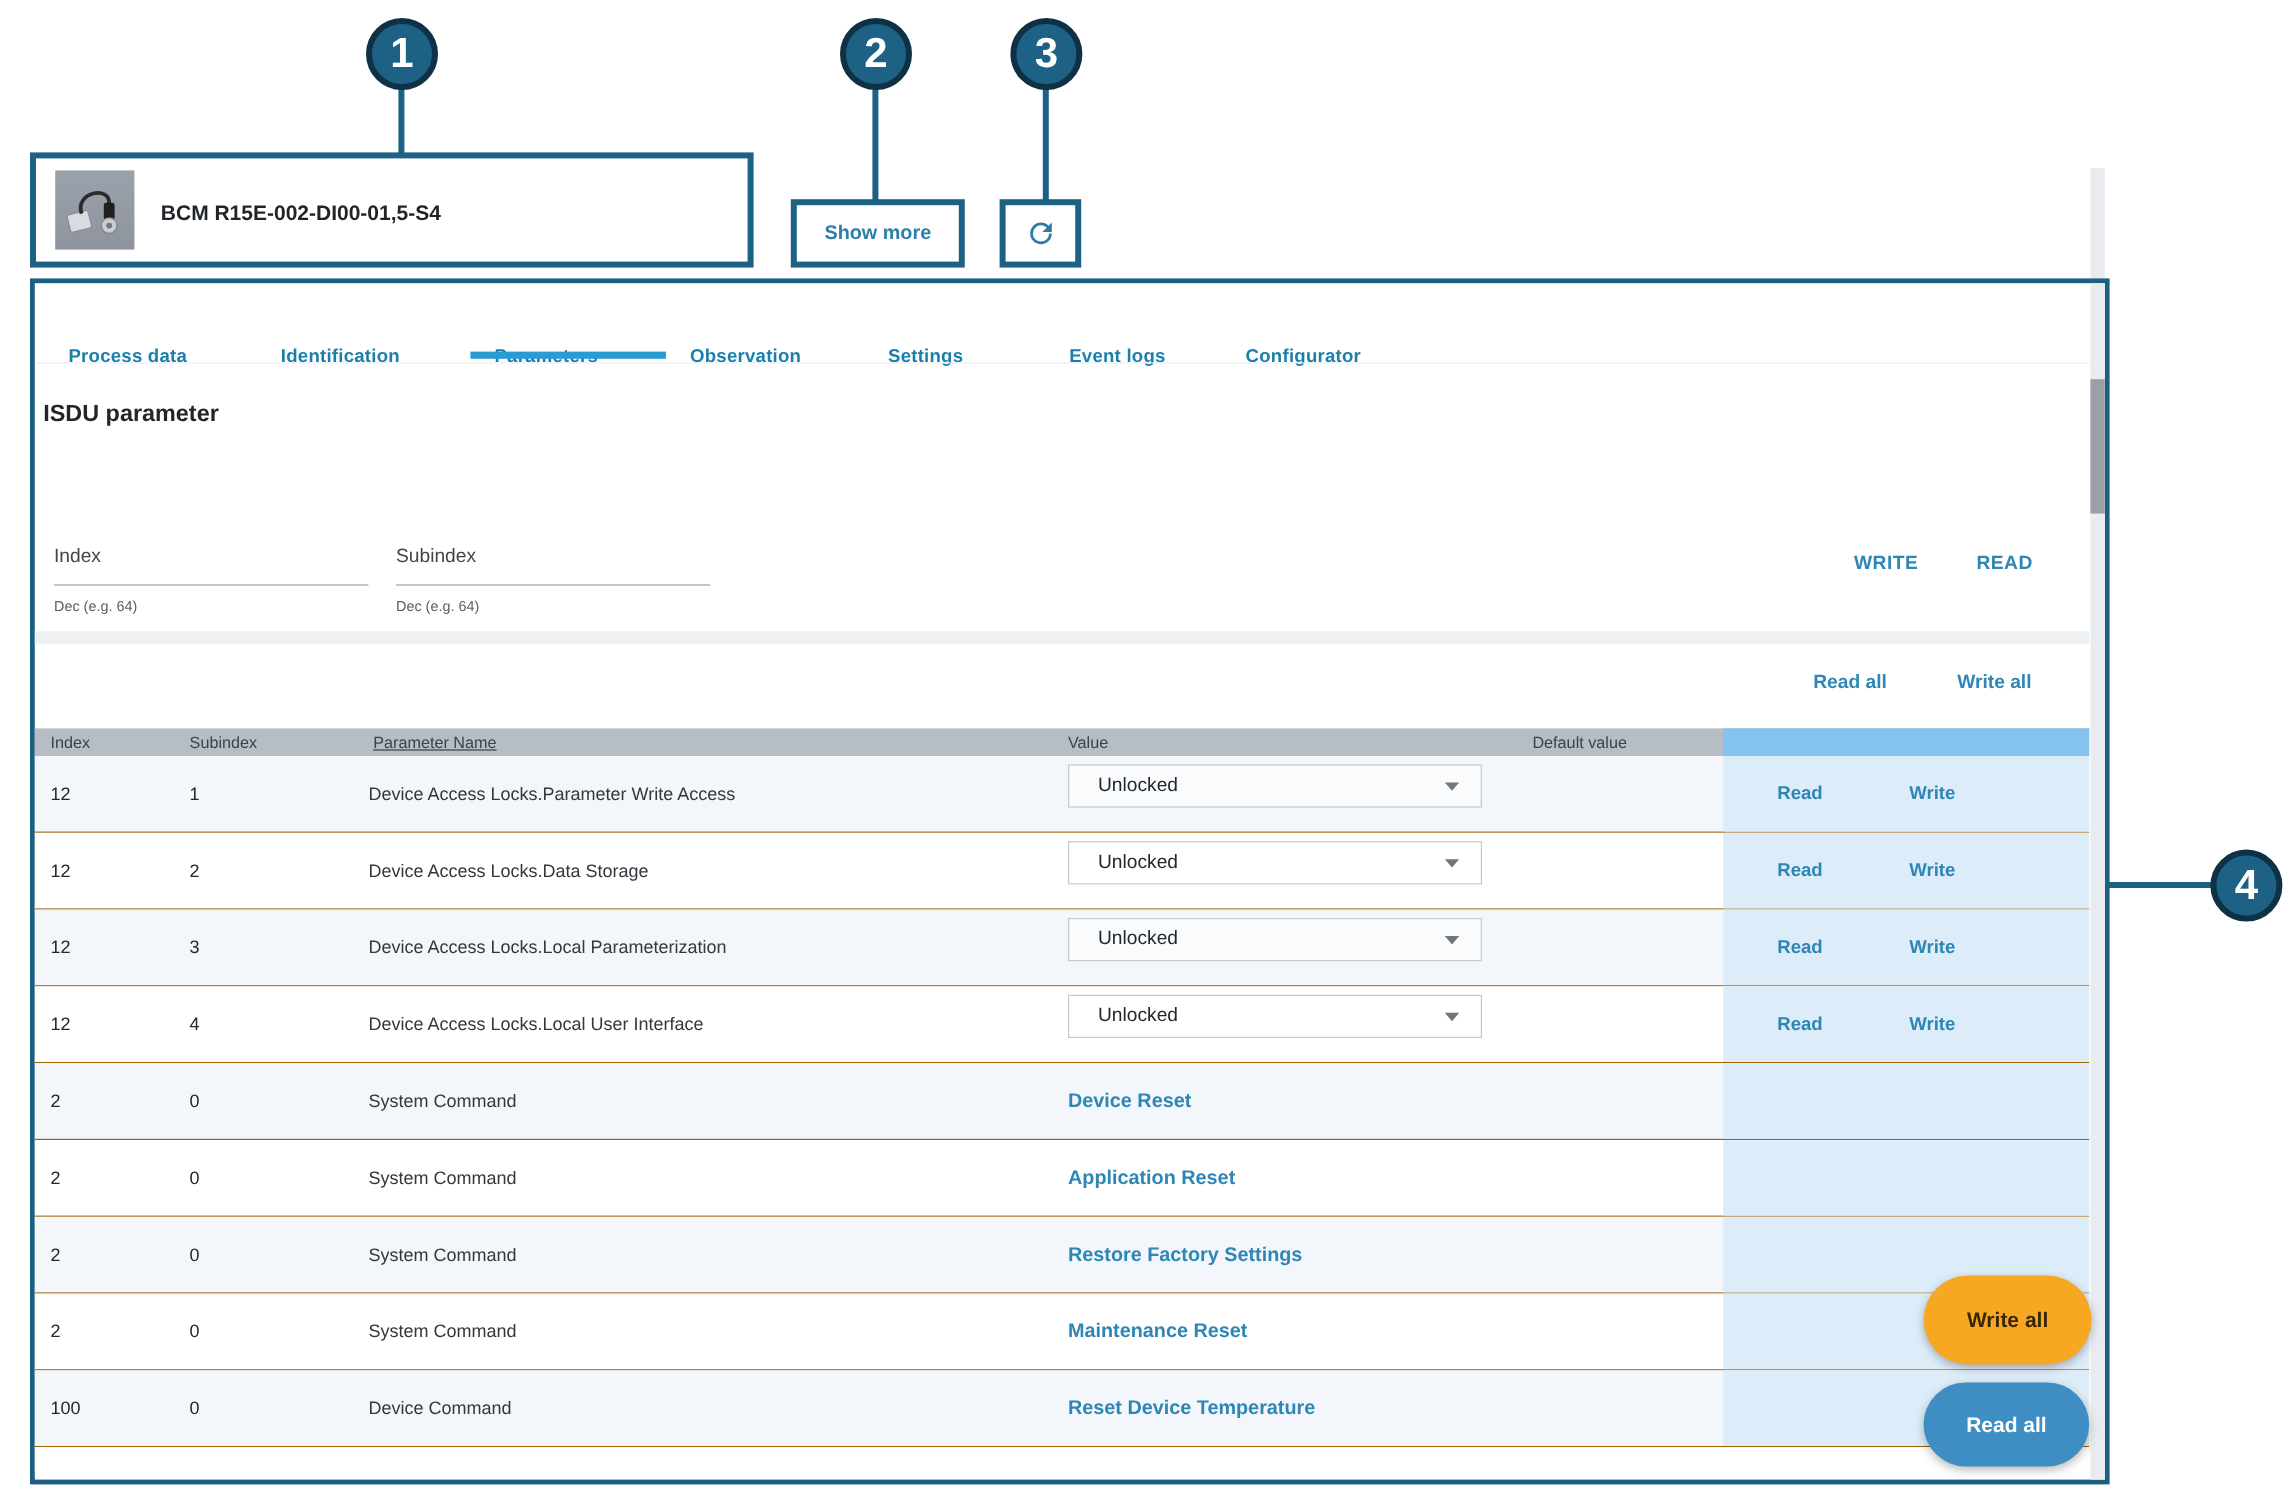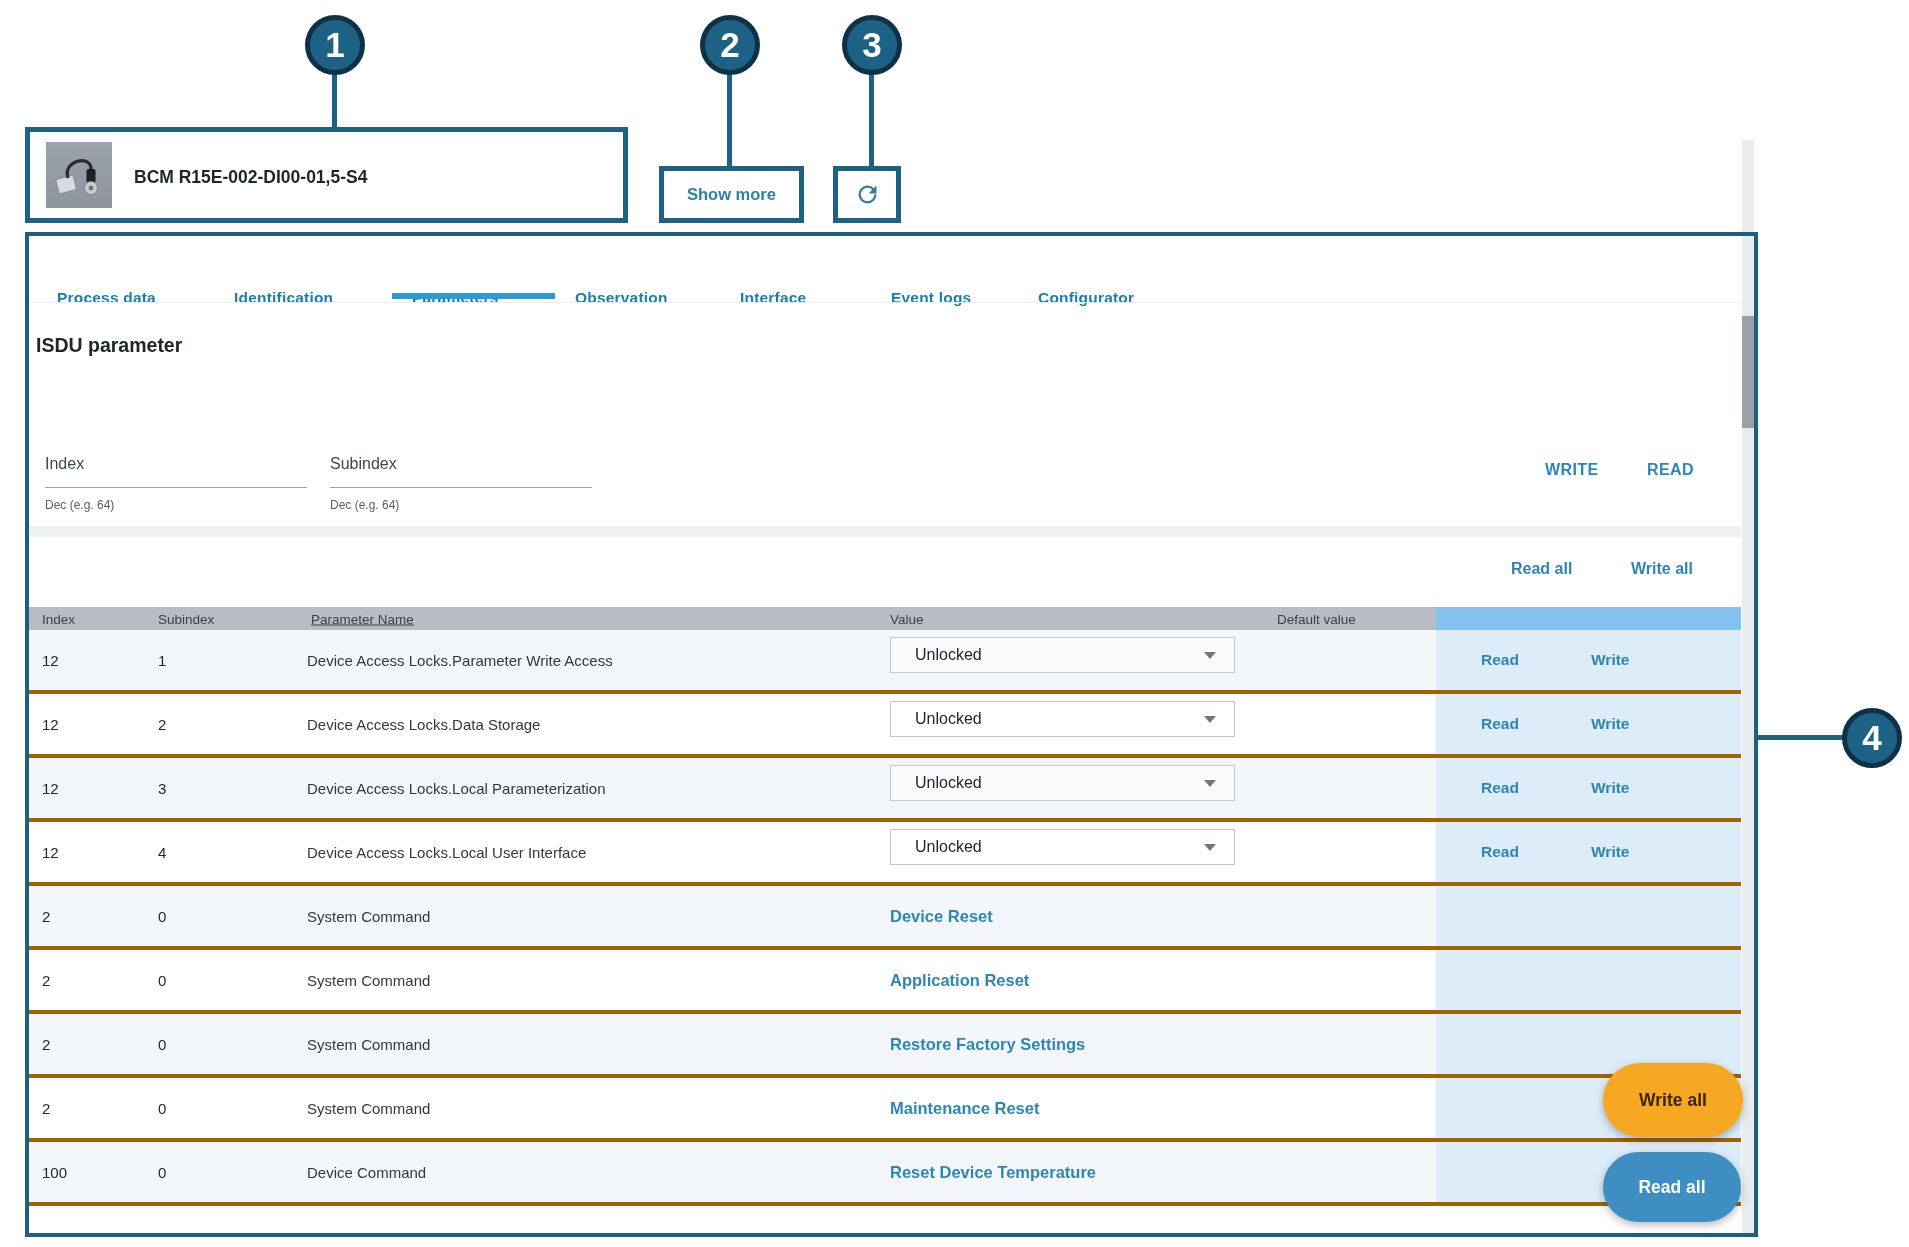--- a/index.html
+++ b/index.html
@@ -45,21 +45,21 @@
   .txt-btn { position:absolute; font-weight:bold; font-size:16px; color:#2e86b5; letter-spacing:0.4px; cursor:pointer; }
 
   .section-divider { position:absolute; left:0; top:290px; width:1712px; height:11px; background:#eef1f3; }
 
   
   .ptable { position:absolute; left:0; top:371px; width:1712px; }
   .thead { position:relative; height:23px; background:#b7bdc5; }
   .thead .hcell { position:absolute; top:50%; transform:translateY(-50%); font-size:13.5px; color:#3a424a; }
   .thead .action-head { position:absolute; left:1407px; top:0; width:305px; height:100%; background:#84c3ef; }
 
-  .prow { position:relative; height:64px; background:#fff; border-bottom:4px solid #a16207; }
+  .prow { position:relative; height:64px; background:#fff; border-bottom:1px solid #a16207; }
   .prow.alt { background:#f3f7fb; }
   .prow .action-bg { position:absolute; left:1407px; top:0; width:305px; height:100%; background:#ddecf9; }
   .cell { position:absolute; top:50%; transform:translateY(-50%); font-size:15px; color:#23282d; }
   .c-index { left:13px; } .c-sub { left:129px; } .c-name { left:278px; color:#32383d; }
   .h-index { left:13px; } .h-sub { left:129px; } .h-name { left:282px;text-decoration:underline; } .h-value { left:861px; } .h-default { left:1248px; }
 
   .dropdown { position:absolute; left:861px; top:7px; width:345px; height:36px;
     border:1px solid #c3c9cf; background:rgba(255,255,255,0.5);
     display:flex; align-items:center; justify-content:space-between;
     padding:0 18px 0 24px; font-size:16px; color:#22272c; cursor:pointer; }
@@ -129,21 +129,21 @@
 </div>
 
 <div class="page-scroll-track"></div>
 
 <div class="panel">
 
   <span class="tab" style="left:28px;">Process data</span>
   <span class="tab" style="left:205px;">Identification</span>
   <span class="tab" style="left:383px;">Parameters</span>
   <span class="tab" style="left:546px;">Observation</span>
-  <span class="tab" style="left:711px;">Interface</span>
+  <span class="tab" style="left:711px;">Settings</span>
   <span class="tab" style="left:862px;">Event logs</span>
   <span class="tab" style="left:1009px;">Configurator</span>
   <div class="tab-underline"></div>
   <div class="tabbar-edge"></div>
 
   <div class="isdu-heading">ISDU parameter</div>
 
   <div class="field" style="left:16px; width:262px;">
     <div class="flabel">Index</div>
     <div class="fline"></div>

